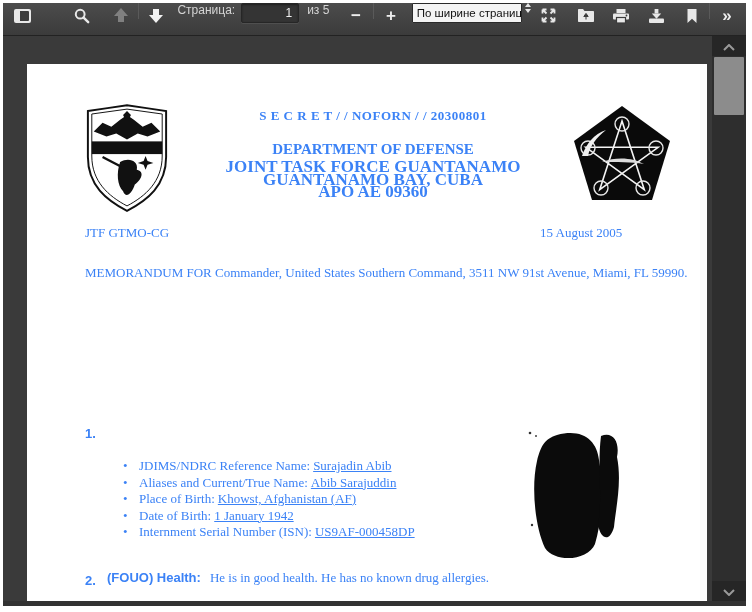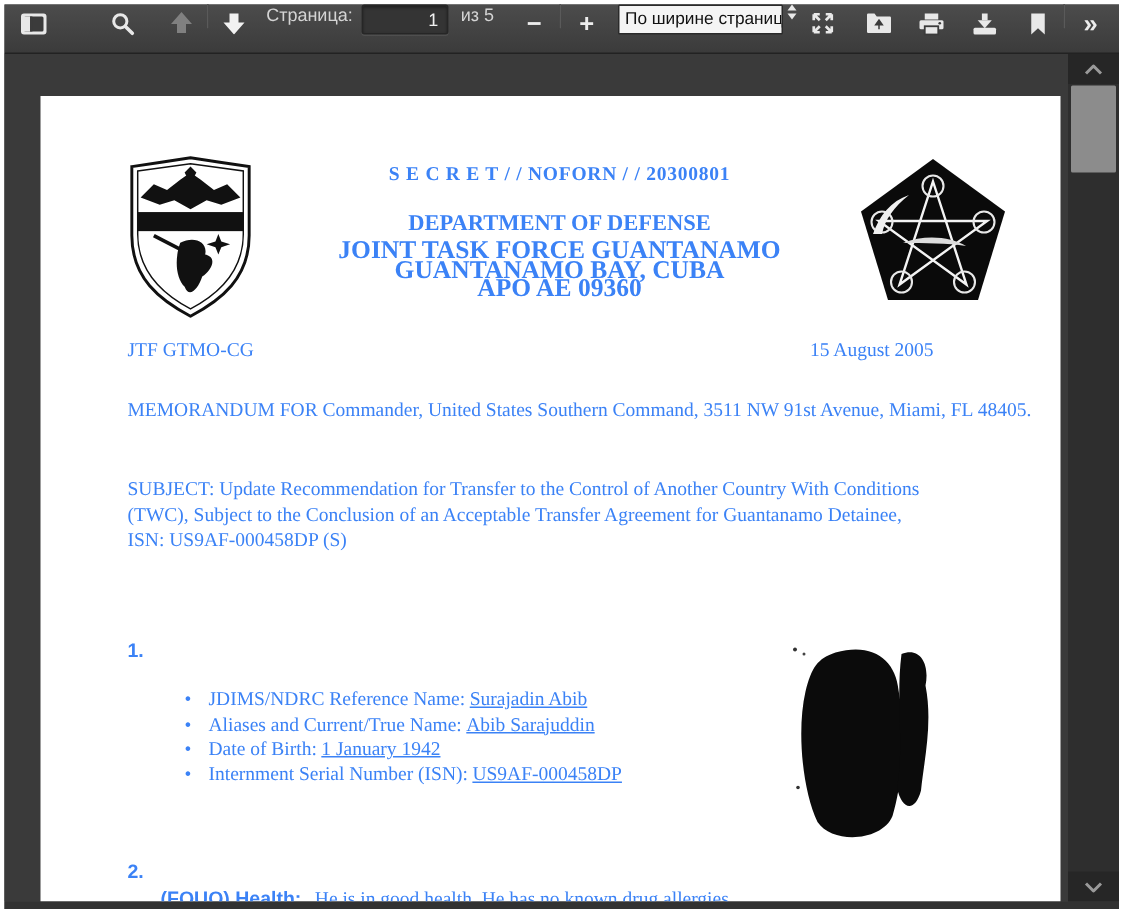--- a/index.html
+++ b/index.html
@@ -254,46 +254,46 @@
           <circle cx="29" cy="84" r="7" fill="none" stroke="#e8e8e8" stroke-width="1.4"></circle>
           <circle cx="16" cy="44" r="7" fill="none" stroke="#e8e8e8" stroke-width="1.4"></circle>
           <path d="M10 52 C14 40 22 30 34 26 C24 34 18 42 16 52 Z" fill="#f0f0f0"></path>
           <path d="M30 58 C45 52 62 54 72 60 C60 58 44 58 30 58 Z" fill="#dcdcdc"></path>
         </svg>
       </div>
 
       <div class="abs serif-13" style="left:58px; top:160px;">JTF GTMO-CG</div>
       <div class="abs serif-13" style="left:513px; top:160px;">15 August 2005</div>
 
-      <div class="abs serif-13" style="left:58px; top:200px; width:604px;">MEMORANDUM FOR Commander, United States Southern Command, 3511 NW 91st Avenue, Miami, FL 48405.</div>
-
-      <div class="abs serif-13" style="left:58px; top:253px; width:538px;">SUBJECT:  Update Recommendation for Transfer to the Control of Another Country With Conditions (TWC), Subject to the Conclusion of an Acceptable Transfer Agreement for Guantanamo Detainee, ISN: US9AF-000458DP (S)</div>
+      <div class="abs serif-13" style="left:58px; top:200px; width:604px;">MEMORANDUM FOR Commander, United States Southern Command, 3511 NW 91st Avenue, Miami, FL 59990.</div>
+
 
 
       <div class="sec-num" style="top:362px;">1.</div>
 
       <div class="abs bullet-list">
         <div class="bullet-row"><span>JDIMS/NDRC Reference Name:</span><span class="u val">Surajadin Abib</span></div>
         <div class="bullet-row"><span>Aliases and Current/True Name:</span><span class="u val">Abib Sarajuddin</span></div>
+        <div class="bullet-row"><span>Place of Birth:</span><span class="u val">Khowst, Afghanistan (AF)</span></div>
         <div class="bullet-row"><span>Date of Birth:</span><span class="u val">1 January 1942</span></div>
         <div class="bullet-row"><span>Internment Serial Number (ISN):</span><span class="u val">US9AF-000458DP</span></div>
       </div>
 
       <div class="abs" style="left:500px; top:363px;">
         <svg width="102" height="136" viewBox="0 0 102 136">
           <path d="M30 8 C55 1 70 13 72 33 C77 60 75 94 68 117 C61 134 28 136 18 121 C8 100 4 60 10 34 C14 18 18 12 30 8 Z" fill="#0b0b0b"></path>
           <path d="M74 9 C86 4 93 15 90 30 C95 55 89 80 87 100 C83 115 74 113 71 98 C76 70 70 40 74 9 Z" fill="#0b0b0b"></path>
           <circle cx="3" cy="6" r="1.3" fill="#333"></circle>
           <circle cx="9" cy="9" r="1" fill="#444"></circle>
           <circle cx="5" cy="98" r="1.2" fill="#333"></circle>
         </svg>
       </div>
 
       <div class="sec-num" style="top:509px;">2.</div>
-      <div class="abs" style="left:80px; top:526px; width:560px;">
+      <div class="abs" style="left:80px; top:504px; width:560px;">
         <span class="sec-head">(FOUO) Health:</span>
         <span class="inline-serif" style="margin-left:5px;">He is in good health.  He has no known drug allergies.</span>
       </div>
 
       <div class="sec-num" style="top:542px;">3.</div>
       <div class="abs sec-head" style="left:80px; top:542px;">(S//NF) JTF GTMO Assessment:</div>
 
     </div>
 
     <div class="gutter-right"></div>

